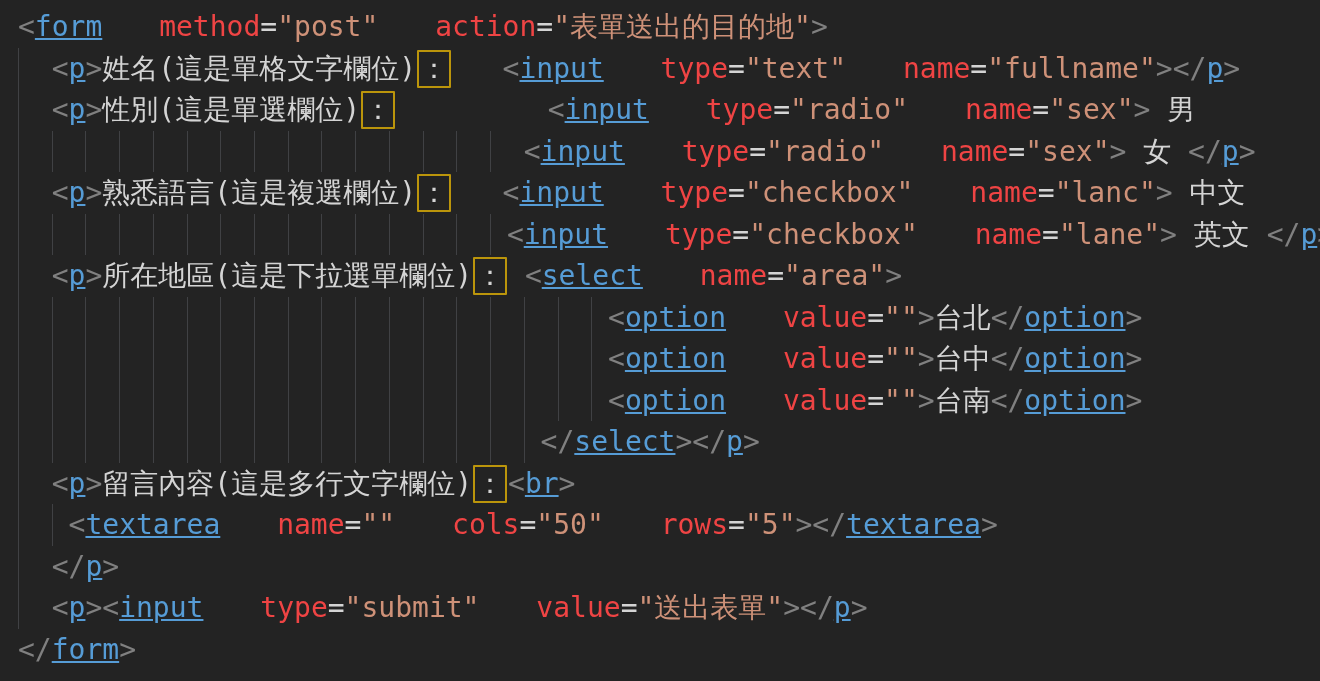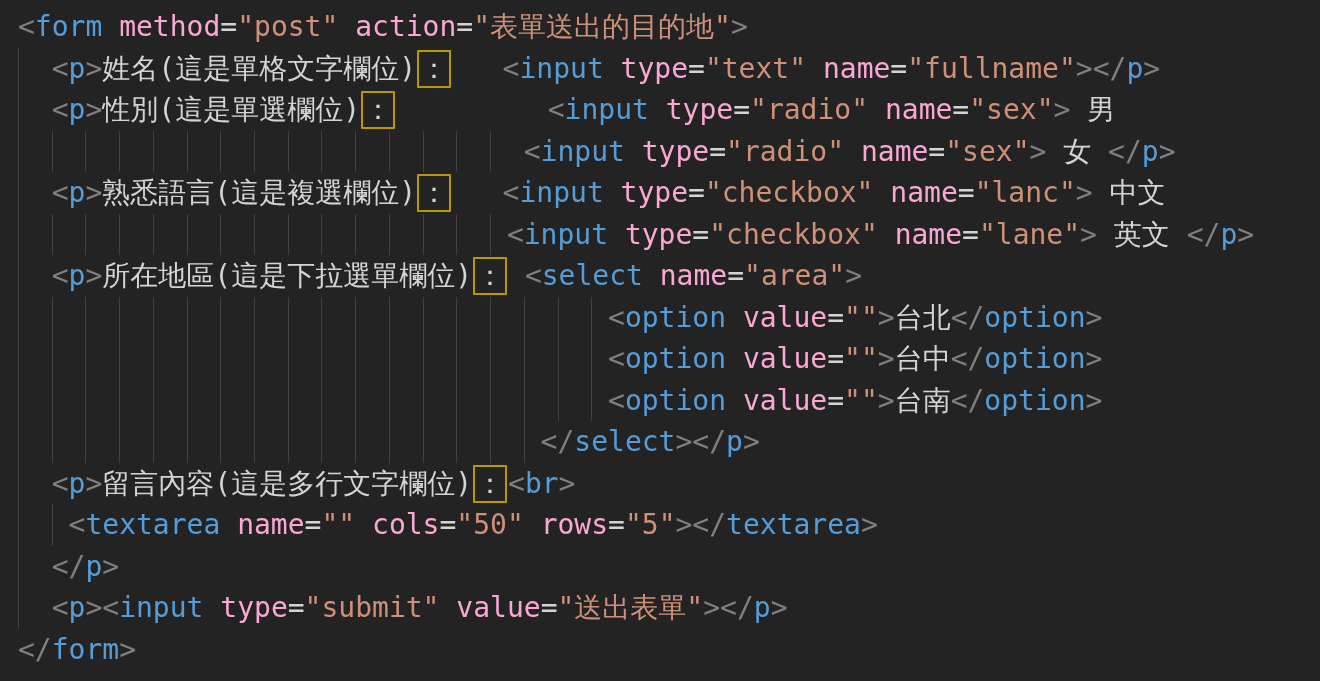--- a/index.html
+++ b/index.html
@@ -29,22 +29,22 @@
     white-space: pre;
   }
   .guide {
     position: absolute;
     top: 0;
     bottom: 0;
     width: 1px;
     background: #404144;
   }
   .tok-br  { color: #808080; }
-  .tok-tag { color: #569cd6; }
-  .tok-attr{ color: #f9a8d4; }
+  .tok-tag { color: #569cd6; text-decoration: underline; }
+  .tok-attr{ color: #ef4444; margin-left: 40px; }
   .tok-eq  { color: #d4d4d4; }
   .tok-str { color: #ce9178; }
   .tok-txt { color: #d4d4d4; }
   .tok-box {
     color: #d4d4d4;
     display: inline-block;
     border: 2px solid #bb950b;
     border-radius: 1px;
     padding: 0 1px;
     margin: 0 1px;

